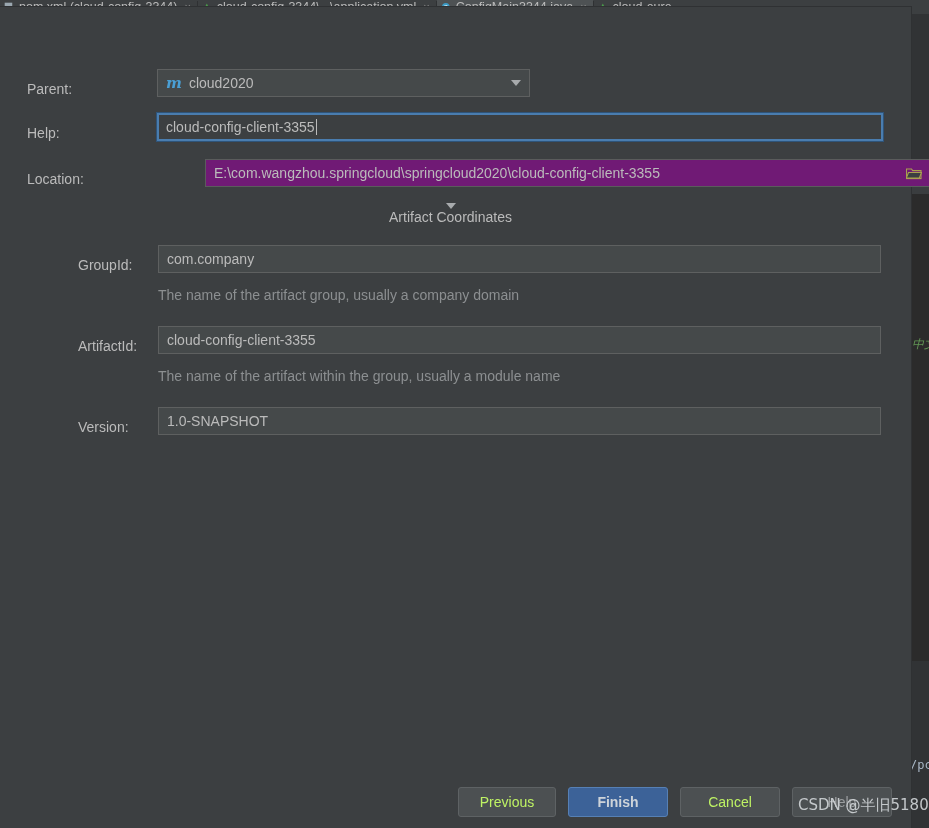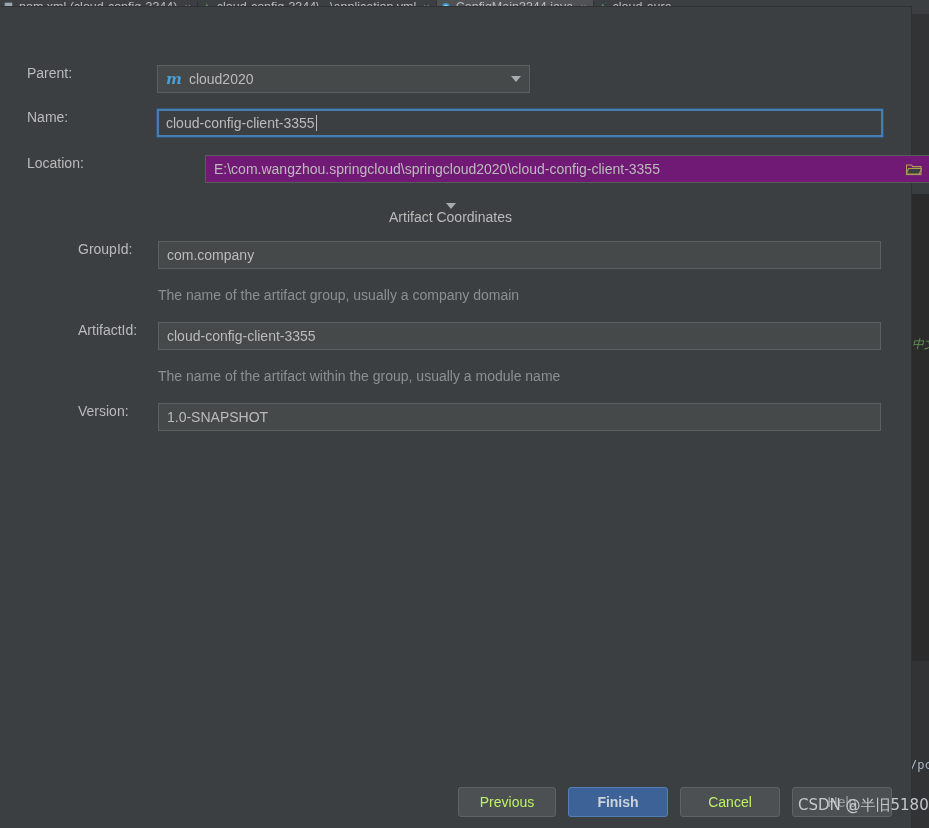--- a/index.html
+++ b/index.html
@@ -108,21 +108,21 @@
     color: #b0b3b5;
   }
 
   
   #dialog-body {
     position: relative;
     height: 742px;
   }
   .form-row {
     position: absolute;
-    display: flex; align-items: flex-start;
+    display: flex; align-items: flex-end;
     height: 32px;
   }
   .field-label {
     font-size: 14px;
     color: #bbbbbb;
     text-align: left;
     flex: 0 0 auto;
   }
 
   .text-field {
@@ -353,21 +353,21 @@
       <div id="parent-combo">
         <span id="maven-m-icon">m</span>
         <span id="parent-combo-value">cloud2020</span>
         <span id="parent-combo-arrow">
           <span class="caret-down"></span>
         </span>
       </div>
     </div>
 
     <div class="form-row" id="name-row">
-      <span class="field-label" id="name-label">Name:</span>
+      <span class="field-label" id="name-label">Help:</span>
       <div class="text-field focused" id="name-field">
         <span>cloud-config-client-3355</span>
           <span id="name-caret"></span>
       </div>
     </div>
 
     <div class="form-row" id="location-row">
       <span class="field-label" id="location-label">Location:</span>
       <div class="text-field readonly" id="location-field">
         <span>E:\com.wangzhou.springcloud\springcloud2020\cloud-config-client-3355</span>

